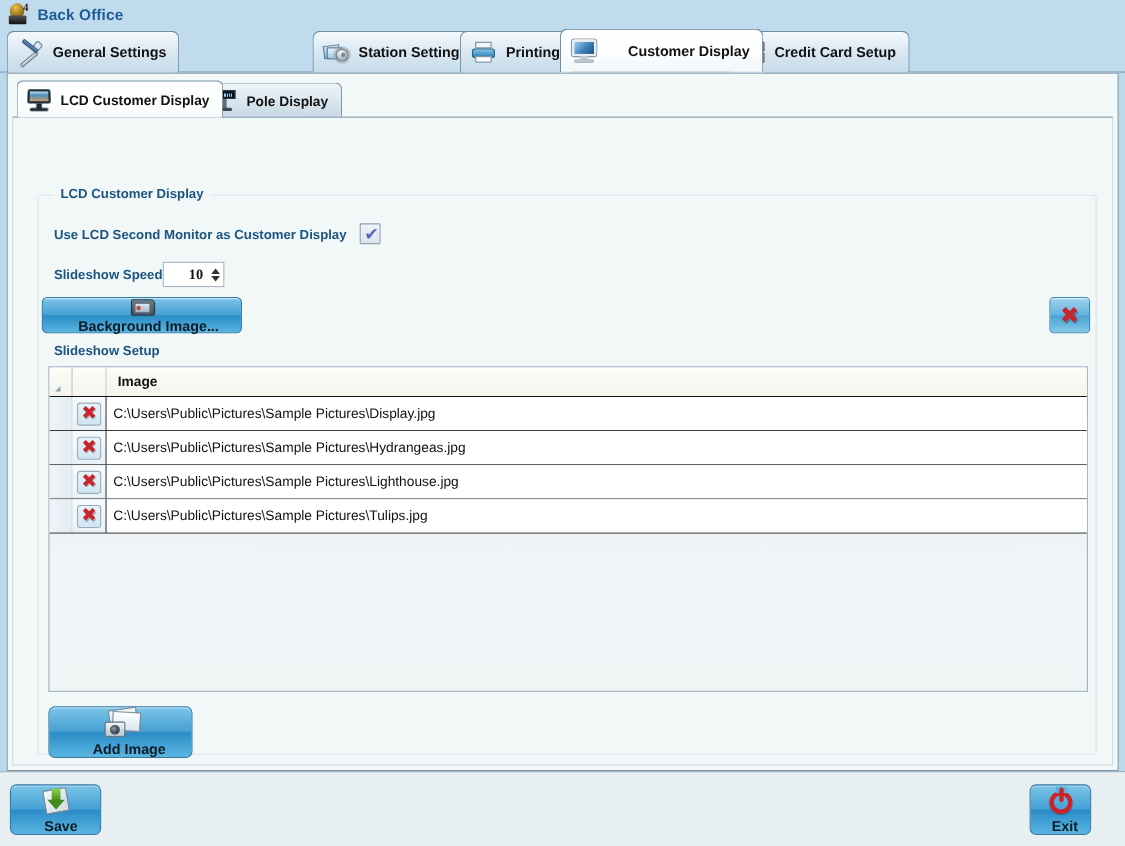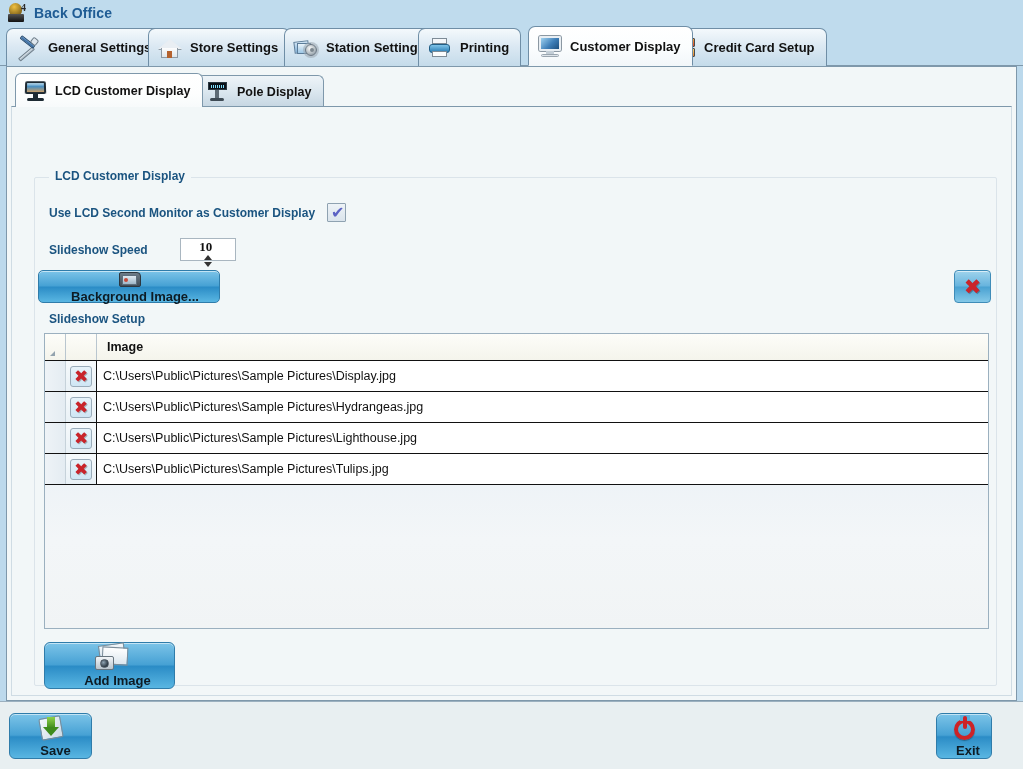--- a/index.html
+++ b/index.html
@@ -273,27 +273,25 @@
     position:absolute; left:3px; top:1px;
     font-size: 16px; line-height: 16px; color:#5b62c4; font-weight: bold;
     font-family:"DejaVu Sans", sans-serif;
   }
 
   .row-speed {
     position: absolute; left: 14px; top: 60px;
     display: flex; align-items: center;
   }
   .spinner {
-    margin-left: 32px;
     width: 56px; height: 23px;
     border: 1px solid #a9b6c0;
     background: #fff;
     display: flex; align-items: center;
     position: relative;
-    flex-direction: column;
   }
   .spinner .val {
     flex: 1; text-align: right; padding-right: 4px;
     font-size: 13px; font-weight: bold; color: #111;
     font-family: "Liberation Serif", serif;
   }
   .spinner .arrows {
     width: 14px; height: 100%;
     display: flex; flex-direction: column; justify-content: center;
     align-items: center; gap: 2px;
@@ -535,48 +533,40 @@
 
   <div class="tab" id="tab-general-settings" style="left:6px;">
     <div class="tab-icon ic-wrench">
       <div class="a"></div>
         <div class="b"></div>
         <div class="c"></div>
     </div>
     <div class="tab-label">General Settings</div>
   </div>
 
-  <div class="tab" id="tab-store-settings" style="left:148px;">
-    <div class="tab-icon ic-house">
-      <div class="roof"></div>
-        <div class="body"></div>
-        <div class="door"></div>
-    </div>
-    <div class="tab-label">Store Settings</div>
-  </div>
 
   <div class="tab" id="tab-station-settings" style="left:284px;text-align:right;">
     <div class="tab-icon ic-station">
       <div class="p1"></div>
         <div class="p2"></div>
         <div class="gear"></div>
     </div>
     <div class="tab-label">Station Settings</div>
   </div>
 
   <div class="tab" id="tab-printing" style="left:418px;">
     <div class="tab-icon ic-print">
       <div class="top"></div>
         <div class="body"></div>
         <div class="out"></div>
     </div>
     <div class="tab-label">Printing</div>
   </div>
 
-  <div class="tab active" id="tab-customer-display" style="left:528px;">
+  <div class="tab active" id="tab-customer-display" style="left:509px;gap:20px;">
     <div class="tab-icon ic-mon">
       <div class="scr"></div>
         <div class="stand"></div>
         <div class="foot"></div>
     </div>
     <div class="tab-label">Customer Display</div>
   </div>
 
   <div class="tab" id="tab-credit-card-setup" style="left:662px;">
     <div class="tab-icon ic-cc">
@@ -594,21 +584,21 @@
 
   <div class="subtabstrip">
     <div class="subtab active" id="subtab-lcd-customer-display" style="left:4px;">
       <div class="subtab-icon ic-lcd">
         <div class="scr"></div>
           <div class="neck"></div>
           <div class="base"></div>
       </div>
       <div class="subtab-label">LCD Customer Display</div>
     </div>
-    <div class="subtab" id="subtab-pole-display" style="left:186px;">
+    <div class="subtab" id="subtab-pole-display" style="left:173px;">
       <div class="subtab-icon ic-pole">
         <div class="scr"></div>
           <div class="neck"></div>
           <div class="base"></div>
       </div>
       <div class="subtab-label">Pole Display</div>
     </div>
   </div>
 
   <div class="inner-panel">

